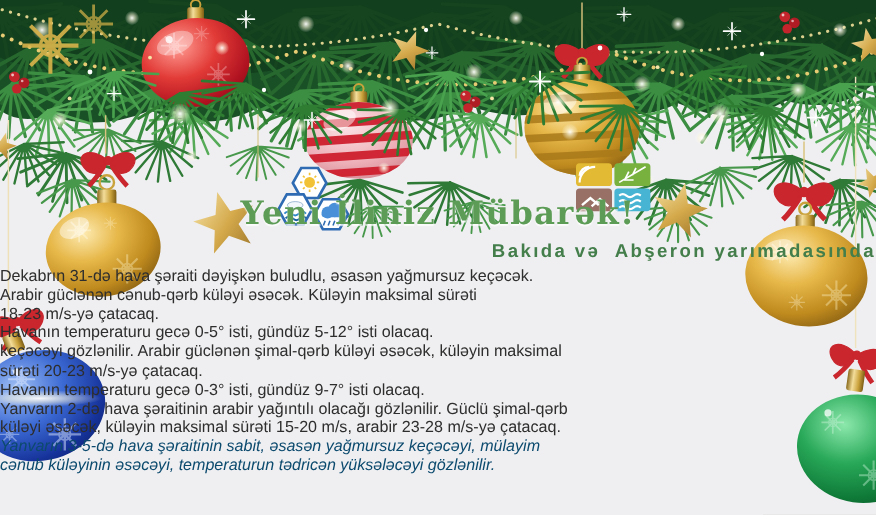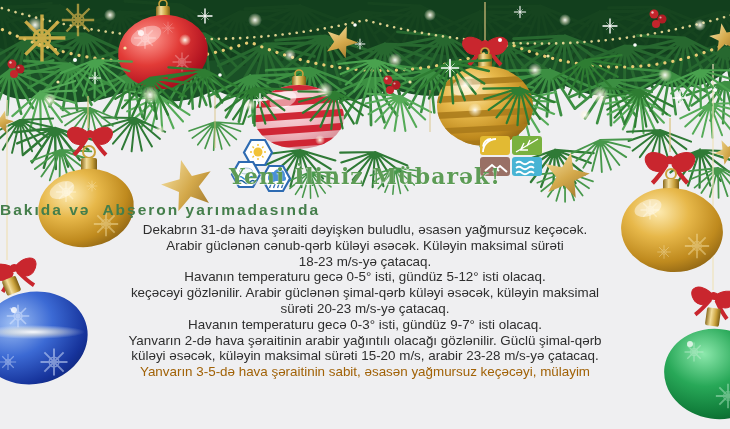--- a/index.html
+++ b/index.html
@@ -5,32 +5,32 @@
   html,body{margin:0;padding:0;background:#dcdcdc;}
   .stage{
     position:relative;width:730px;height:429px;overflow:hidden;
     background:#efeff1;
     font-family:"Liberation Sans",sans-serif;
   }
   svg.decor{position:absolute;left:0;top:0;z-index:1;}
   .textlayer{position:absolute;inset:0;z-index:2;pointer-events:none;}
   .title{
     position:absolute;top:163px;left:0;right:0;text-align:center;
-    font-family:"DejaVu Serif",serif;font-weight:700;font-size:22px;
+    font-family:"DejaVu Serif",serif;font-weight:700;font-size:27px;
     letter-spacing:1px;color:#5d9c56;text-shadow:0 1px 1px rgba(255,255,255,.8);
     white-space:pre;
   }
   .subtitle{
-    position:absolute;top:201px;left:0;right:0;text-align:left;
+    position:absolute;top:201px;left:0;right:0;text-align:right;
     font-weight:700;font-size:15.5px;letter-spacing:2px;color:#447e4b;
     white-space:pre;
   }
-  .forecast{position:absolute;top:222px;left:0;right:0;text-align:center;}
+  .forecast{position:absolute;top:222px;left:0;right:0;}
   .fline{font-size:13.4px;line-height:15.8px;color:#2e2e2e;white-space:nowrap;}
-  .fline.em{color:#a16207;}
+  .fline.em{color:#0c4a6e;font-style:italic;}
 </style>
 </head>
 <body>
 
 <div class="stage">
 
   <svg class="decor" width="730" height="429" viewBox="0 0 730 429" aria-hidden="true">
     <defs>
       <g id="fan" fill="none" stroke-linecap="round" stroke-width="2.2">
         <path d="M0,0L-36,7M0,0L-33,17M0,0L-27,27M0,0L-18,33M0,0L-7,37M0,0L4,37M0,0L15,34M0,0L25,27M0,0L32,17M0,0L36,8"></path>
@@ -413,16 +413,17 @@
     <div class="fline">Dekabrın 31-də hava şəraiti dəyişkən buludlu, əsasən yağmursuz keçəcək.</div>
         <div class="fline">Arabir güclənən cənub-qərb küləyi əsəcək. Küləyin maksimal sürəti</div>
         <div class="fline">18-23 m/s-yə çatacaq.</div>
         <div class="fline">Havanın temperaturu gecə 0-5° isti, gündüz 5-12° isti olacaq.</div>
         <div class="fline">keçəcəyi gözlənilir. Arabir güclənən şimal-qərb küləyi əsəcək, küləyin maksimal</div>
         <div class="fline">sürəti 20-23 m/s-yə çatacaq.</div>
         <div class="fline">Havanın temperaturu gecə 0-3° isti, gündüz 9-7° isti olacaq.</div>
         <div class="fline">Yanvarın 2-də hava şəraitinin arabir yağıntılı olacağı gözlənilir. Güclü şimal-qərb</div>
         <div class="fline">küləyi əsəcək, küləyin maksimal sürəti 15-20 m/s, arabir 23-28 m/s-yə çatacaq.</div>
         <div class="fline em">Yanvarın 3-5-də hava şəraitinin sabit, əsasən yağmursuz keçəcəyi, mülayim</div>
+        <div class="fline em">cənub küləyinin əsəcəyi, temperaturun tədricən yüksələcəyi gözlənilir.</div>
       </div>
   </div>
 
 </div>
 
 </body></html>

